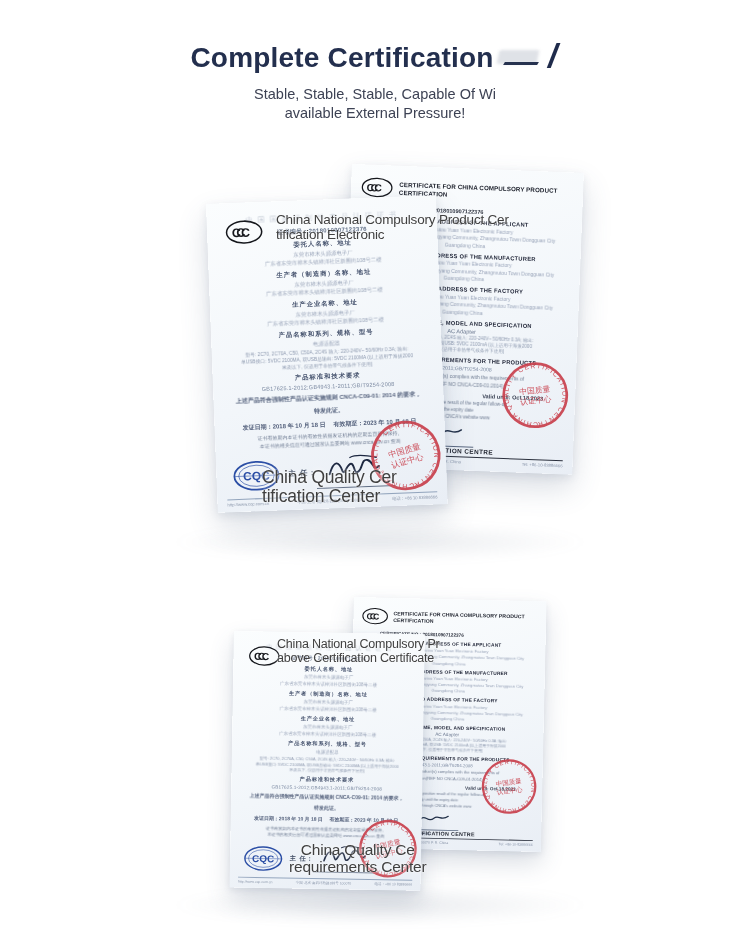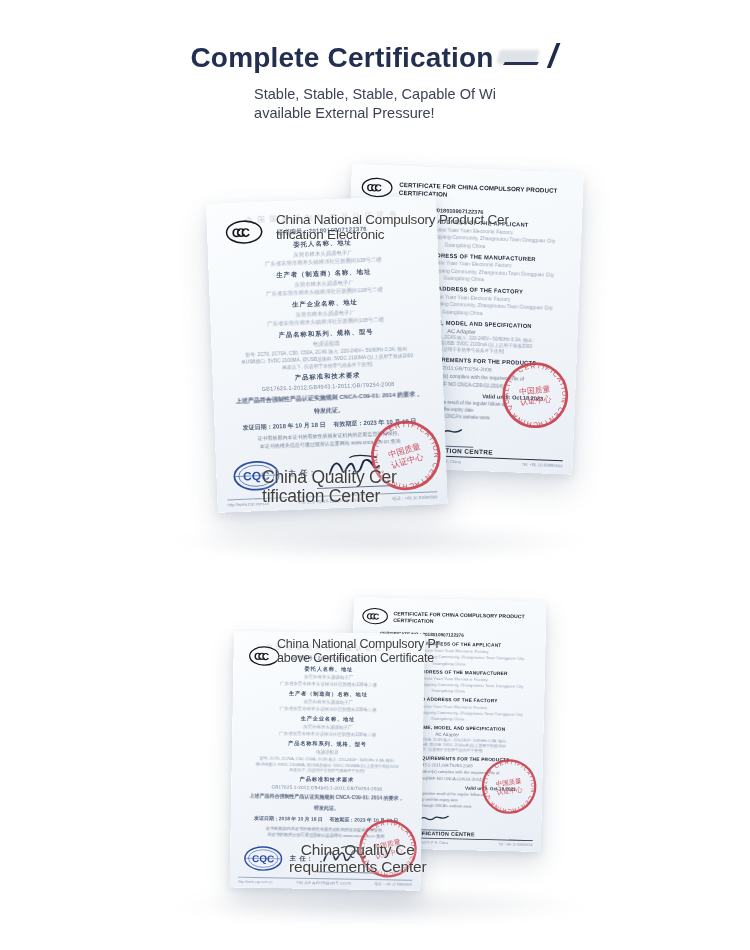--- a/index.html
+++ b/index.html
@@ -6,21 +6,21 @@
             font-family:"Liberation Sans",sans-serif;position:relative;}
   
   .hdr{position:absolute;top:44px;left:0;width:750px;text-align:center;}
   .hdr-row{display:flex;justify-content:center;align-items:flex-start;gap:4px;}
   .title{font-size:28px;font-weight:600;color:#232f4e;letter-spacing:.2px;line-height:1;margin:0;}
   .deco{position:relative;display:inline-block;width:62px;height:28px;}
   .deco-smudge{position:absolute;left:0;top:6px;width:40px;height:14px;background:rgba(140,150,170,.28);
                filter:blur(1.5px);border-radius:2px;transform:skewX(-12deg);}
   .deco-bar{position:absolute;left:6px;top:18px;width:34px;height:3px;background:#26324f;transform:skewX(-30deg);}
   .deco-slash{position:absolute;right:2px;top:-6px;font-size:34px;font-weight:800;font-style:italic;color:#1f2b4b;line-height:1;}
-  .sub{display:inline-block;margin-top:13px;text-align:left;font-size:14.5px;font-weight:500;
+  .sub{display:inline-block;margin-top:13px;text-align:center;font-size:14.5px;font-weight:500;
        color:#3d4254;line-height:1.28;}
   
   .grp{position:absolute;left:0;width:750px;}
   #grp-top{top:150px;height:432px;}
   #grp-bot{top:585px;height:330px;}
   .cert{position:absolute;background:linear-gradient(160deg,#fbfdfe 0%,#f2f6fa 55%,#e9eef5 100%);
         box-shadow:0 14px 30px rgba(70,90,120,.20),0 3px 8px rgba(70,90,120,.12);box-sizing:border-box;}
   .cert.en{z-index:1;}
   .cert.cn{z-index:2;}
   #grp-top .cert.en{left:352px;top:14px;width:232px;height:302px;transform:rotate(2.2deg);transform-origin:top left;}

